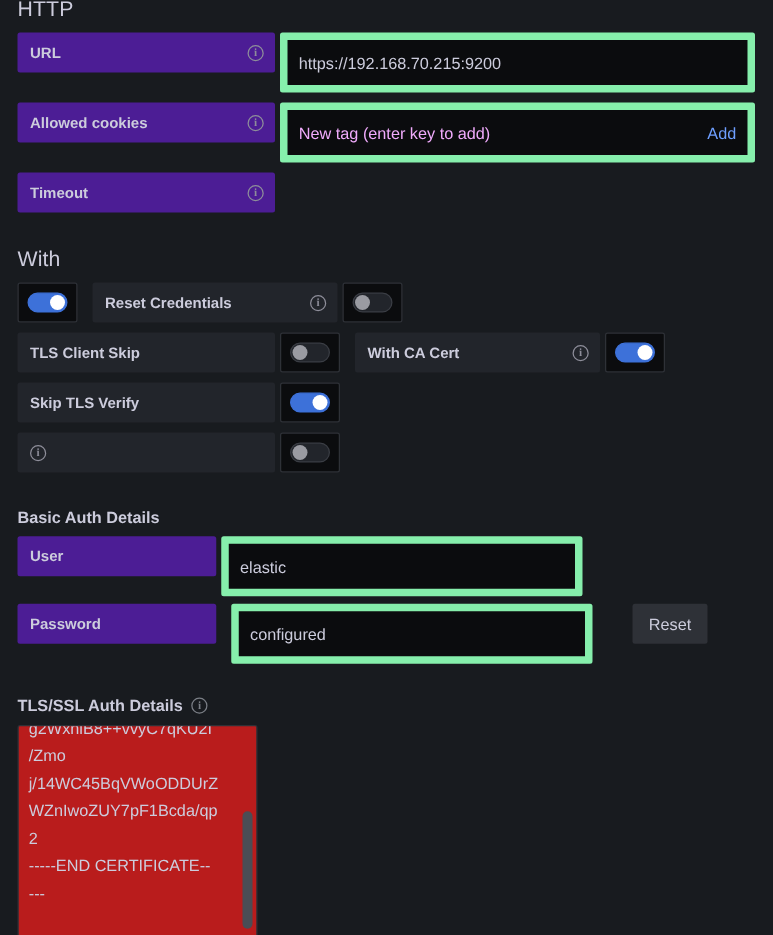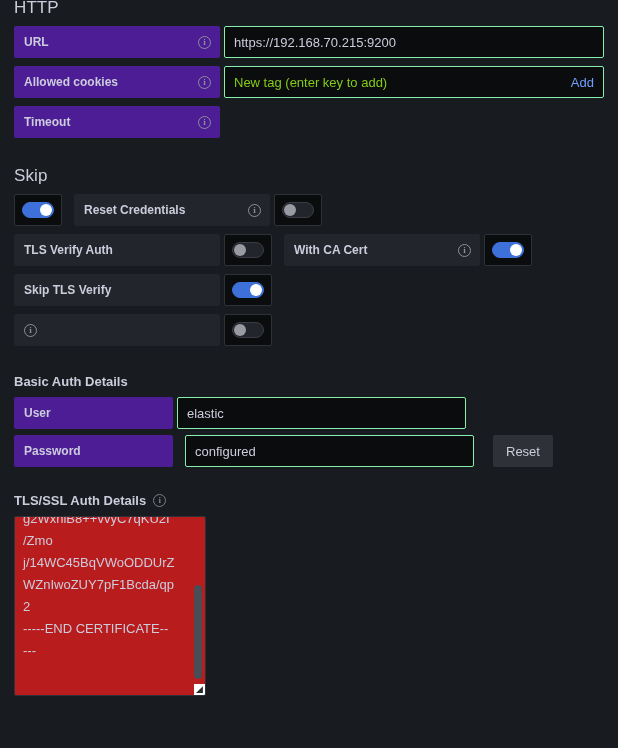--- a/index.html
+++ b/index.html
@@ -56,23 +56,23 @@
     font-size: 12px;
     font-weight: 600;
     color: #ccccdc;
     flex: none;
     justify-content: space-between;
     gap: 8px;
   }
   .label span.txt { white-space: nowrap; }
 
   .input {
-    height: 32px;
+    height: 48px;
     background: #0b0c0e;
-    border: 1px solid #86efac;
+    border: 6px solid #86efac;
     border-radius: 2px;
     display: flex;
     align-items: center;
     padding: 0 9px;
     font-size: 13px;
     color: #ccccdc;
     flex: none;
     overflow: hidden;
     white-space: nowrap;
   }
@@ -240,33 +240,33 @@
     </div>
     <div class="input grow">https://192.168.70.215:9200</div>
   </div>
 
   <div class="row">
     <div class="label" style="width:206px">
       <span class="txt">Allowed cookies</span>
       <span class="info">i</span>
     </div>
     <div class="input grow input-with-action">
-      <span class="placeholder" style="color:#84cc16">New tag (enter key to add)</span>
+      <span class="placeholder" style="color:#f0abfc">New tag (enter key to add)</span>
       <span class="inline-action">Add</span>
     </div>
   </div>
 
   <div class="row">
     <div class="label" style="width:206px">
       <span class="txt">Timeout</span>
       <span class="info">i</span>
     </div>
   </div>
 
-  <div class="section-title auth">Skip</div>
+  <div class="section-title auth">With</div>
 
   <div class="auth-row">
     <div class="auth-cell">
       <div class="toggle-box">
         <div class="switch on">
             <div class="knob"></div>
           </div>
       </div>
     </div>
     <div class="auth-cell" style="margin-left:8px">
@@ -278,21 +278,21 @@
         <div class="switch">
             <div class="knob"></div>
           </div>
       </div>
     </div>
   </div>
 
   <div class="auth-row">
     <div class="auth-cell">
       <div class="auth-label" style="width:206px">
-        <span>TLS Verify Auth</span>
+        <span>TLS Client Skip</span>
       </div>
       <div class="toggle-box">
         <div class="switch">
             <div class="knob"></div>
           </div>
       </div>
     </div>
     <div class="auth-cell" style="margin-left:8px">
       <div class="auth-label" style="width:196px">
         <span>With CA Cert</span>
@@ -341,21 +341,21 @@
       <span class="txt">User</span>
     </div>
     <div class="input" style="width:289px">elastic</div>
   </div>
 
   <div class="row tight">
     <div class="label" style="width:159px">
       <span class="txt">Password</span>
     </div>
     <div class="input" style="width:289px">configured</div>
-    <button class="btn" style="margin-left:7px">Reset</button>
+    <button class="btn" style="margin-left:20px">Reset</button>
   </div>
 
   <div class="sub-title tls">
     <span>TLS/SSL Auth Details</span>
     <span class="info dim">i</span>
   </div>
 
   <div class="row">
     <div class="ta-wrap">
       <div class="ta-text">g2WxniB8++vvyC7qKU2I

